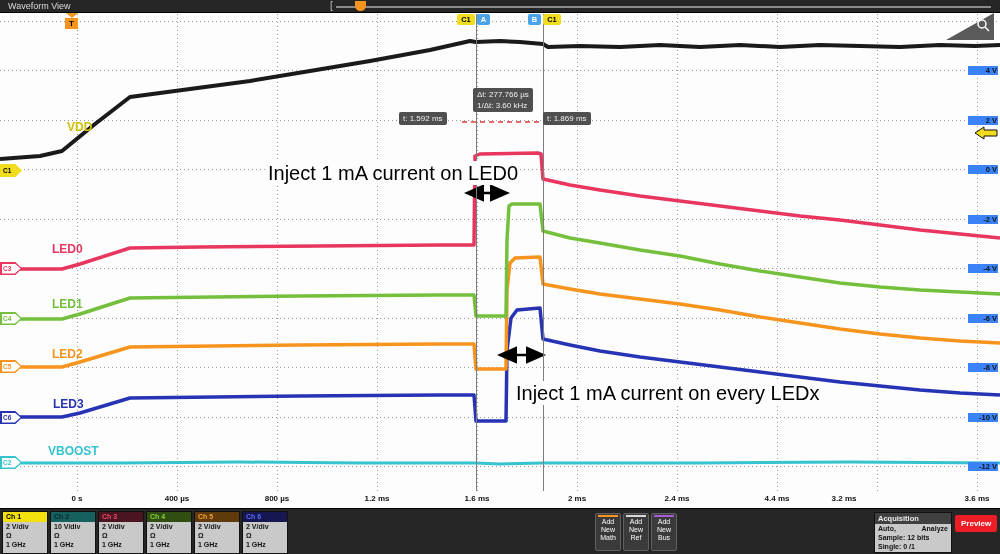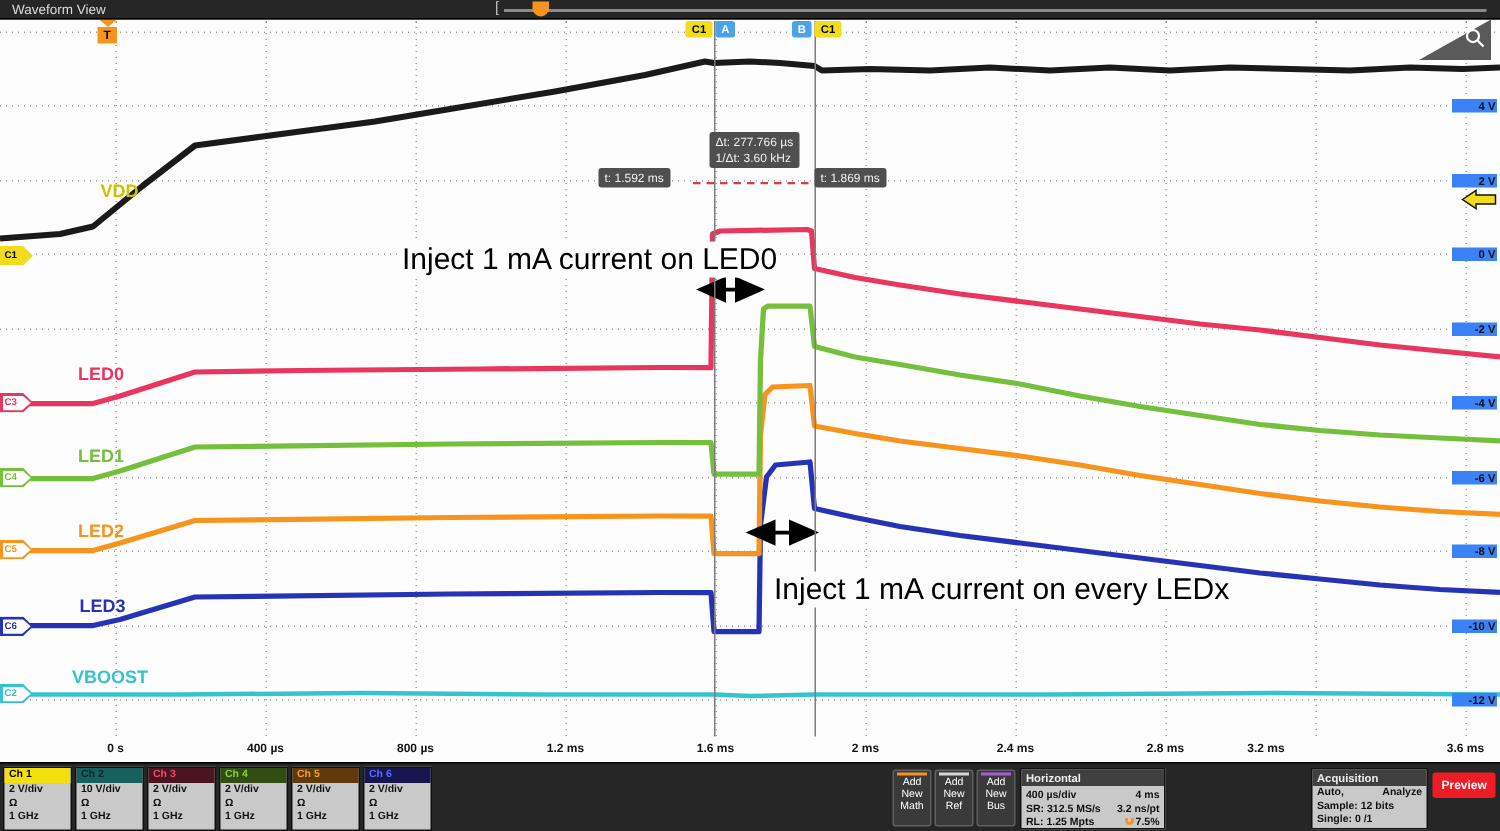--- a/index.html
+++ b/index.html
@@ -170,21 +170,21 @@
       <div class="ylab" style="left: 968px; top: 462px;">-12 V</div>
     </div>
   <div id="xticks">
       <div class="xlab" style="left: 77px;">0 s</div>
       <div class="xlab" style="left: 177px;">400 µs</div>
       <div class="xlab" style="left: 277px;">800 µs</div>
       <div class="xlab" style="left: 377px;">1.2 ms</div>
       <div class="xlab" style="left: 477px;">1.6 ms</div>
       <div class="xlab" style="left: 577px;">2 ms</div>
       <div class="xlab" style="left: 677px;">2.4 ms</div>
-      <div class="xlab" style="left: 777px;">2.8 ms</div>
+      <div class="xlab" style="left: 777px;">4.4 ms</div>
       <div class="xlab" style="left: 844px;">3.2 ms</div>
       <div class="xlab" style="left: 977px;">3.6 ms</div>
     </div>
 
   <div class="zoomcorner"></div>
   <svg style="position:absolute;left:976px;top:18px;" width="16" height="16">
     <circle cx="6" cy="6" r="4" fill="none" stroke="#fff" stroke-width="1.5"></circle>
     <line x1="9" y1="9" x2="13" y2="13" stroke="#fff" stroke-width="1.5"></line>
   </svg>
 
@@ -248,37 +248,20 @@
           <div>Ref</div>
         </div>
         <div class="addbtn" style="left: 651px;">
           <div class="stripe" style="background: rgb(168, 92, 214);"></div>
           <div>Add</div>
           <div>New</div>
           <div>Bus</div>
         </div>
       </div>
 
-    <div class="panel" style="left:680px;width:97px;height:41px;">
-      <div class="hd">Horizontal</div>
-      <div id="hrows">
-          <div class="prow" style="padding-top: 2px;">
-            <span>400 µs/div</span>
-            <span>4 ms</span>
-          </div>
-          <div class="prow">
-            <span>SR: 312.5 MS/s</span>
-            <span>3.2 ns/pt</span>
-          </div>
-          <div class="prow">
-            <span>RL: 1.25 Mpts</span>
-            <span><span class="uicon"></span>7.5%</span>
-          </div>
-        </div>
-    </div>
 
 
     <div class="panel" style="left:874px;width:78px;height:41px;">
       <div class="hd">Acquisition</div>
       <div class="prow">
           <span>Auto,</span>
           <span>Analyze</span>
         </div>
       <div class="prow" style="justify-content:flex-start;">Sample: 12 bits</div>
       <div class="prow" style="justify-content:flex-start;">Single: 0 /1</div>

